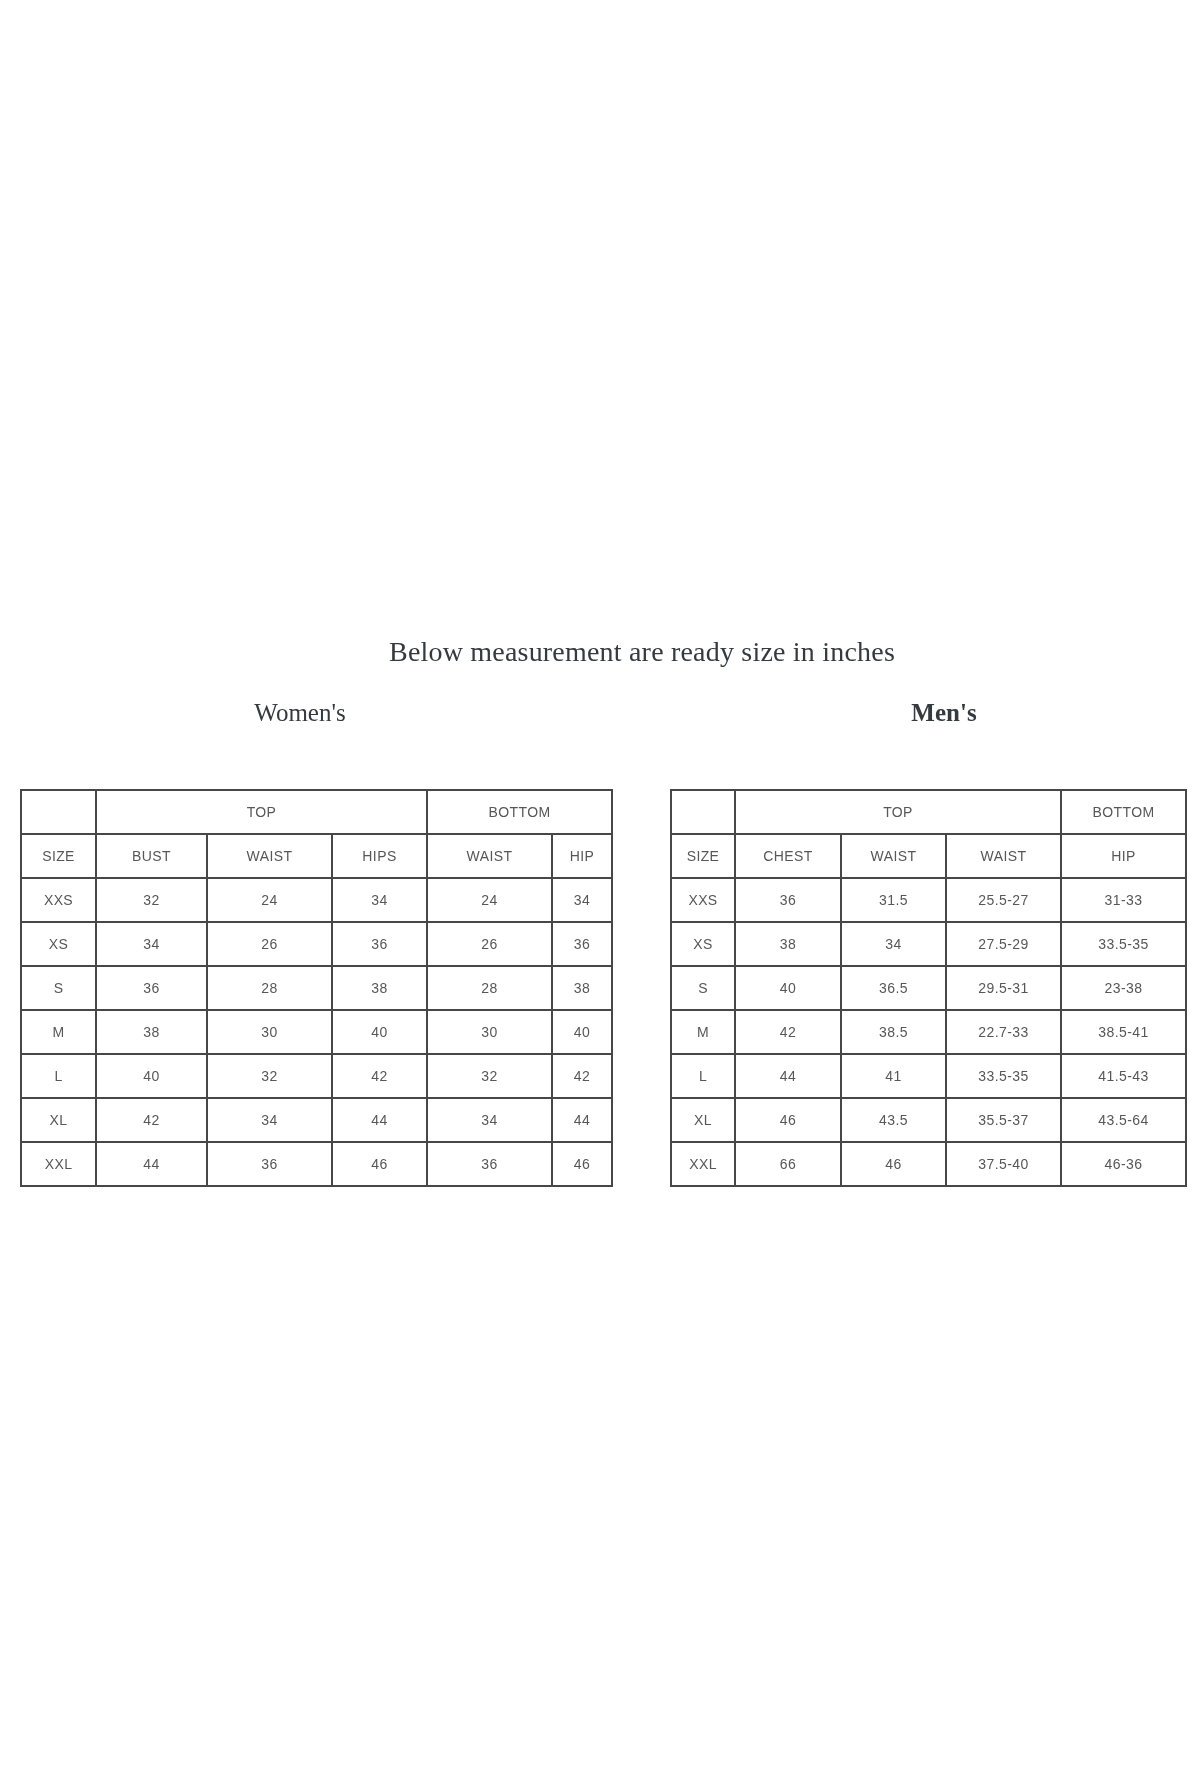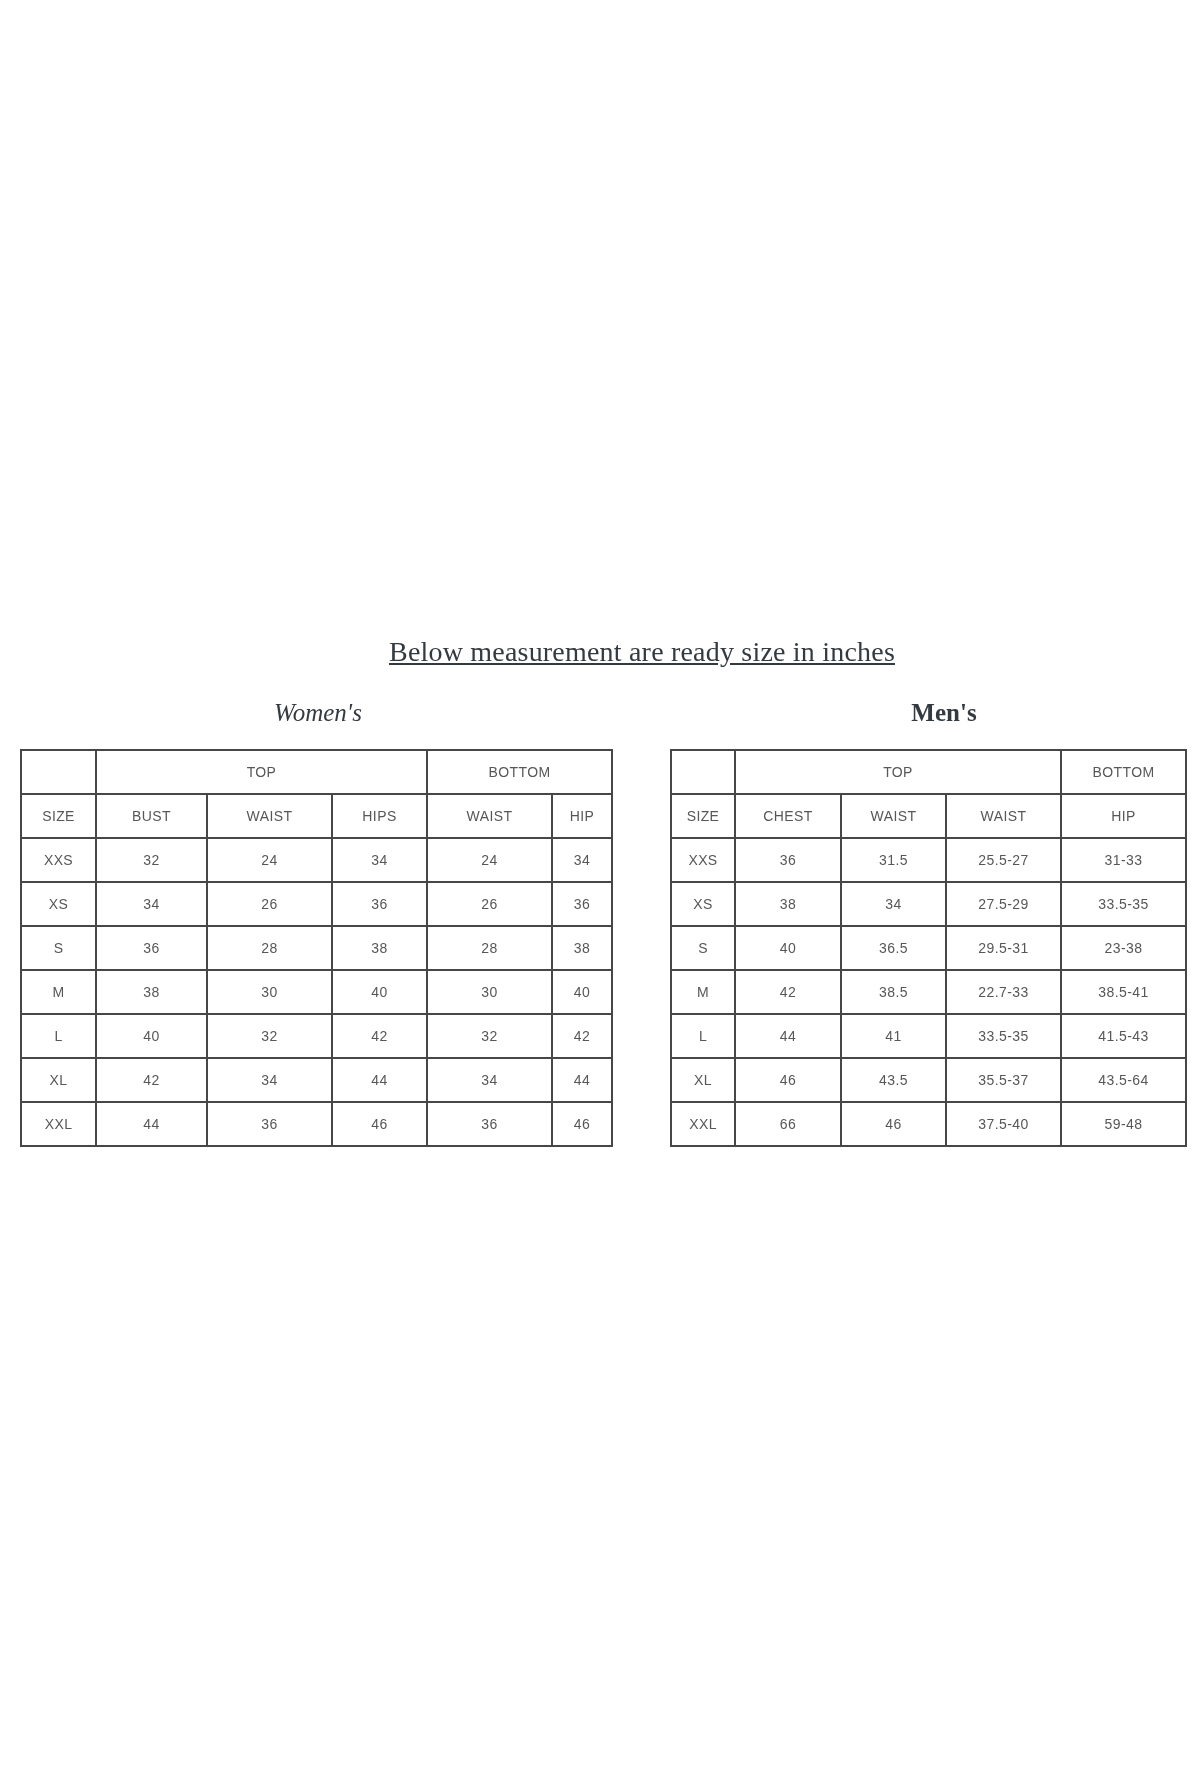--- a/index.html
+++ b/index.html
@@ -16,39 +16,38 @@
     top: 636px;
     left: 642px;
     transform: translateX(-50%);
     margin: 0;
     font-family: "Liberation Serif", "DejaVu Serif", serif;
     font-size: 28px;
     font-weight: 500;
     color: #343b40;
     white-space: nowrap;
     letter-spacing: 0.2px;
-    text-decoration: underline;
   }
   .table-heading {
     position: absolute;
     top: 699px;
     transform: translateX(-50%);
     margin: 0;
     font-family: "Liberation Serif", "DejaVu Serif", serif;
     font-size: 25px;
     font-weight: 500;
     color: #343b40;
     white-space: nowrap;
   }
-  .heading-womens { left: 318px; font-style: italic; }
+  .heading-womens { left: 300px; }
   .heading-mens  { left: 944px; font-weight: bold; }
 
   table.size-table {
     position: absolute;
-    top: 749px;
+    top: 789px;
     border-collapse: collapse;
     table-layout: fixed;
   }
   table.table-womens { left: 20px;  width: 591px; }
   table.table-mens   { left: 670px; width: 515px; }
 
   table.size-table th,
   table.size-table td {
     border: 2px solid #474747;
     height: 42px;
@@ -223,18 +222,18 @@
           <td>46</td>
           <td>43.5</td>
           <td>35.5-37</td>
           <td>43.5-64</td>
         </tr>
         <tr>
           <td>XXL</td>
           <td>66</td>
           <td>46</td>
           <td>37.5-40</td>
-          <td>59-48</td>
+          <td>46-36</td>
         </tr>
       </tbody>
     </table>
 
 </div>
 
 </body></html>

